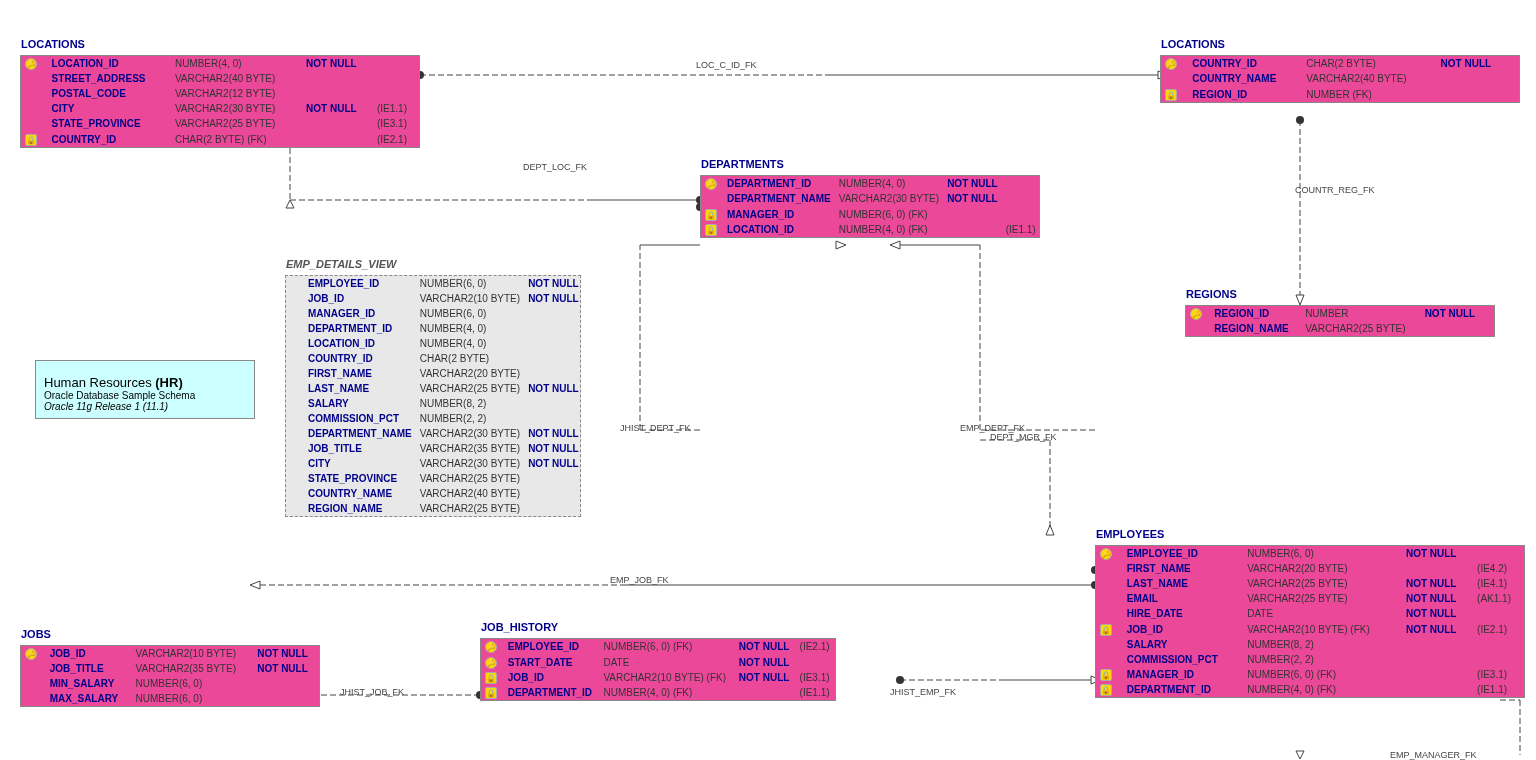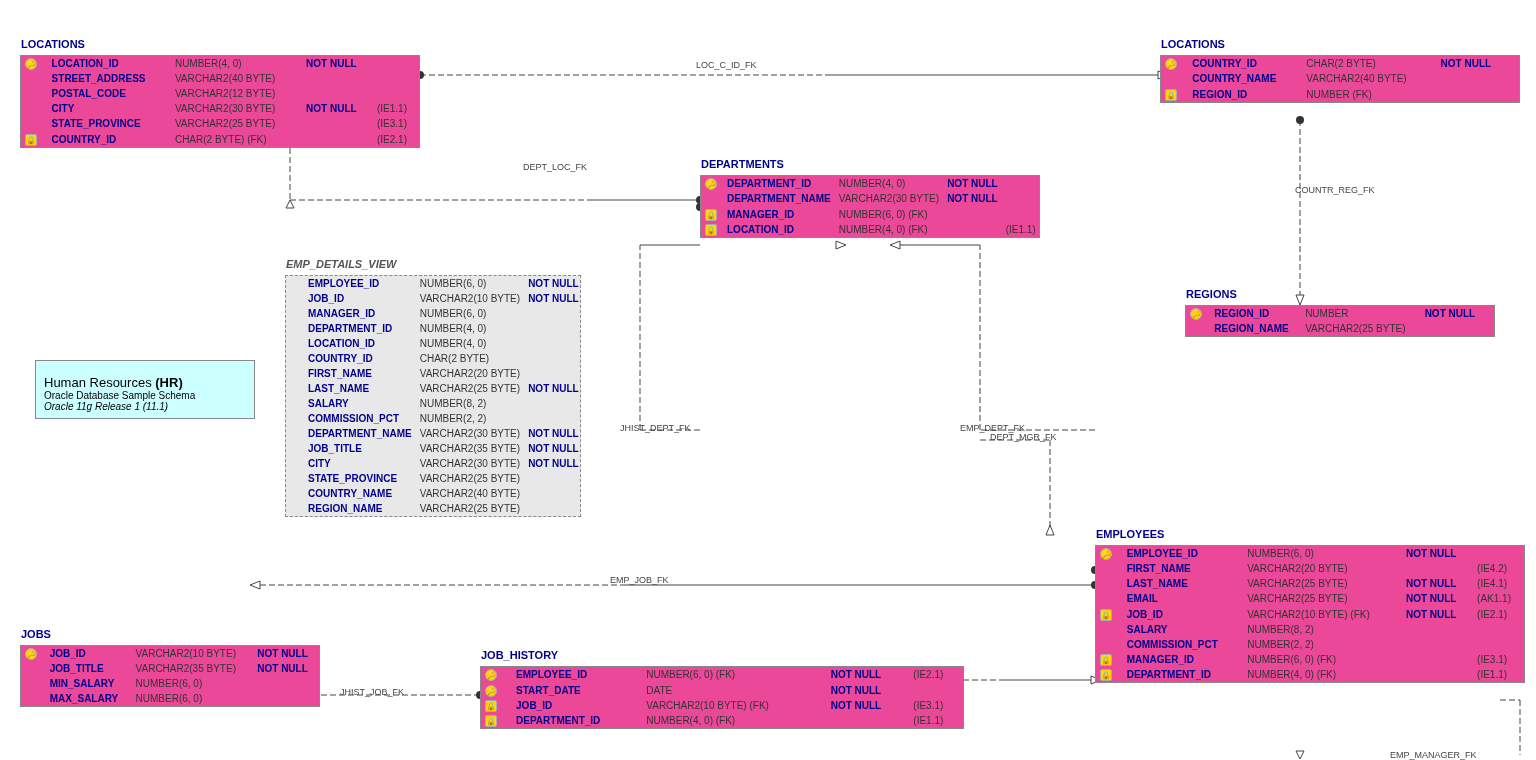--- a/index.html
+++ b/index.html
@@ -455,20 +455,27 @@
         <td class="col-index">(IE4.1)</td>
       </tr>
       <tr>
         <td></td>
         <td class="col-name">EMAIL</td>
         <td class="col-type">VARCHAR2(25 BYTE)</td>
         <td class="col-constraint">NOT NULL</td>
         <td class="col-index">(AK1.1)</td>
       </tr>
       <tr>
+        <td></td>
+        <td class="col-name">HIRE_DATE</td>
+        <td class="col-type">DATE</td>
+        <td class="col-constraint">NOT NULL</td>
+        <td></td>
+      </tr>
+      <tr>
         <td><span class="lock-icon">🔒</span></td>
         <td class="col-name">JOB_ID</td>
         <td class="col-type">VARCHAR2(10 BYTE) (FK)</td>
         <td class="col-constraint">NOT NULL</td>
         <td class="col-index">(IE2.1)</td>
       </tr>
       <tr>
         <td></td>
         <td class="col-name">SALARY</td>
         <td class="col-type">NUMBER(8, 2)</td>
@@ -525,21 +532,21 @@
       <tr>
         <td></td>
         <td class="col-name">MAX_SALARY</td>
         <td class="col-type">NUMBER(6, 0)</td>
         <td></td>
       </tr>
     </tbody>
       </table>
   </div>
 
-  <div class="entity-table" style="left:480px;top:638px;width:484px;margin-top:28px;">
+  <div class="entity-table" style="left:480px;top:638px;width:356px;">
     <span class="entity-title">JOB_HISTORY</span>
     <table>
       <tbody>
           <tr>
         <td><span class="pk-icon">🔑</span></td>
         <td class="col-name">EMPLOYEE_ID</td>
         <td class="col-type">NUMBER(6, 0) (FK)</td>
         <td class="col-constraint">NOT NULL</td>
         <td class="col-index">(IE2.1)</td>
       </tr>

